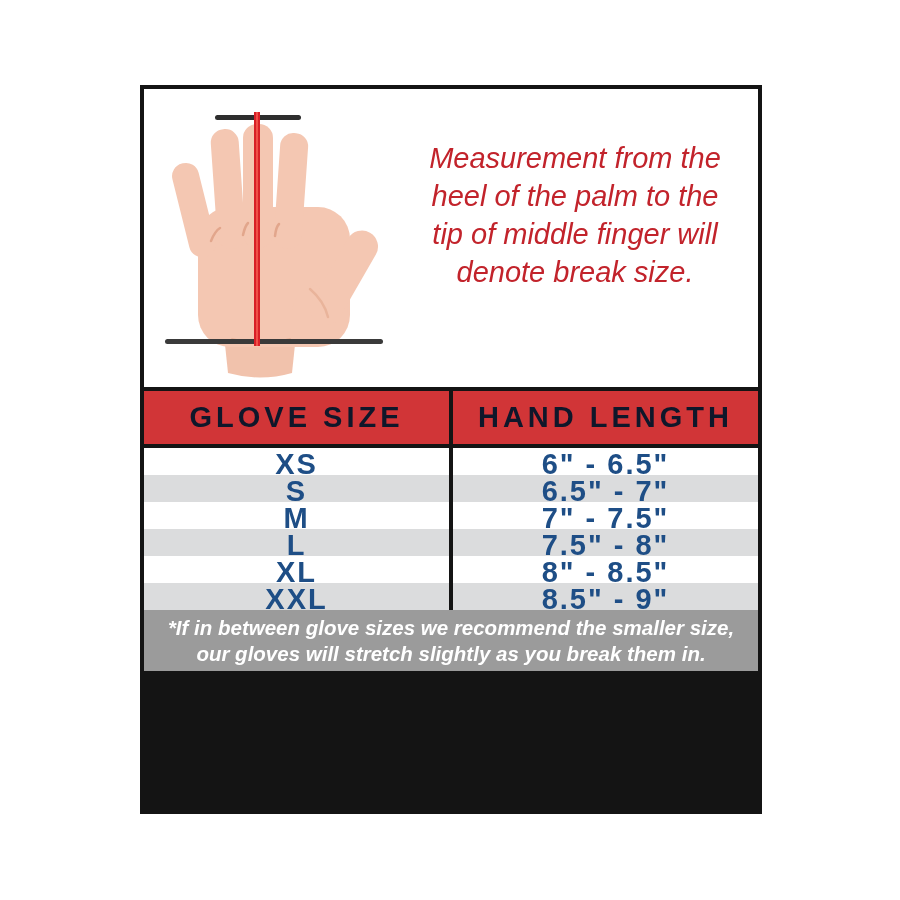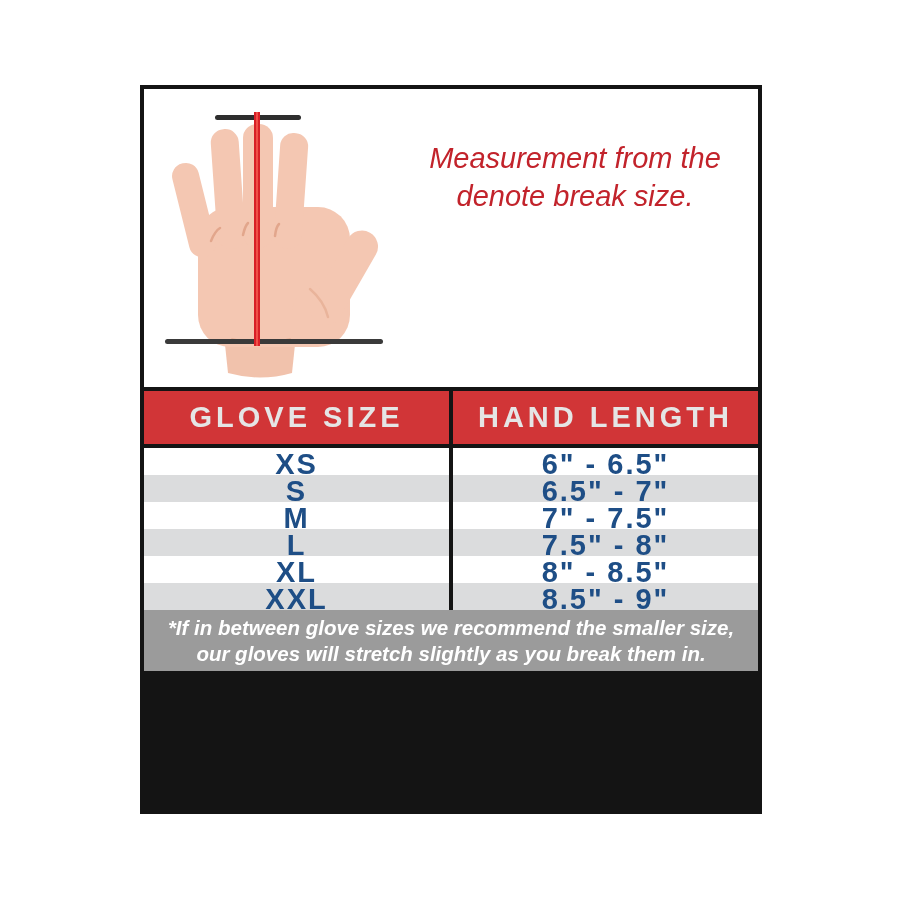--- a/index.html
+++ b/index.html
@@ -24,21 +24,21 @@
   .instruction span{display:block;}
   .hdr-row,.body-row{
     display:grid;grid-template-columns:1fr 1fr;gap:4px;flex:none;
   }
   .hdr-row{height:53px;}
   .body-row{height:23px;}
   .cell{
     display:flex;align-items:center;justify-content:center;
   }
   .hdr-cell{
-    background:#d13537;color:#e5e5e5;font-weight:700;
+    background:#d13537;color:#0f172a;font-weight:700;
     font-size:29px;letter-spacing:4px;
   }
   .size-cell,.len-cell{
     color:#1e4e86;font-weight:700;font-size:29px;letter-spacing:2px;
   }
   .row-white .cell{background:#ffffff;}
   .row-gray .cell{background:#dbdcdd;}
   .footnote{
     height:61px;flex:none;background:#9b9b9b;
     display:flex;flex-direction:column;align-items:center;justify-content:center;
@@ -81,20 +81,22 @@
       <rect x="71" y="26" width="86" height="5" rx="2.5" fill="#2e2e2e"></rect>
 
       <rect x="21" y="250" width="218" height="5" rx="2.5" fill="#3a3a3a"></rect>
 
       <rect x="110" y="23" width="6" height="234" fill="#d81f27"></rect>
       <rect x="112" y="23" width="2" height="234" fill="#f05048"></rect>
     </svg>
 
     <div class="instruction">
       <span>Measurement from the</span>
+      <span>heel of the palm to the</span>
+      <span>tip of middle finger will</span>
       <span>denote break size.</span>
     </div>
   </div>
 
   <div class="hdr-row">
     <div class="cell hdr-cell">GLOVE SIZE</div>
     <div class="cell hdr-cell">HAND LENGTH</div>
   </div>
 
   <div class="body-row row-white">

